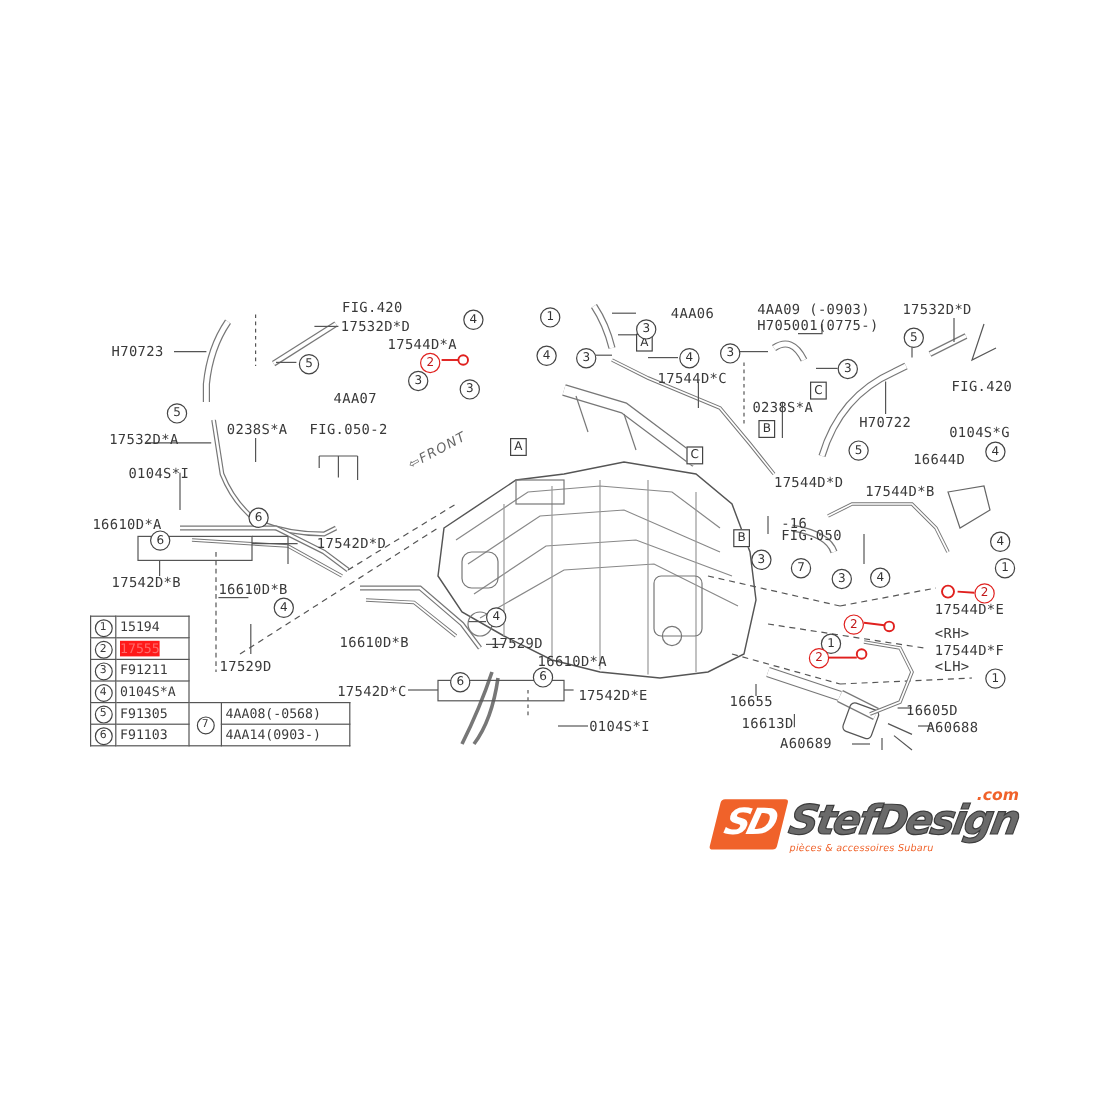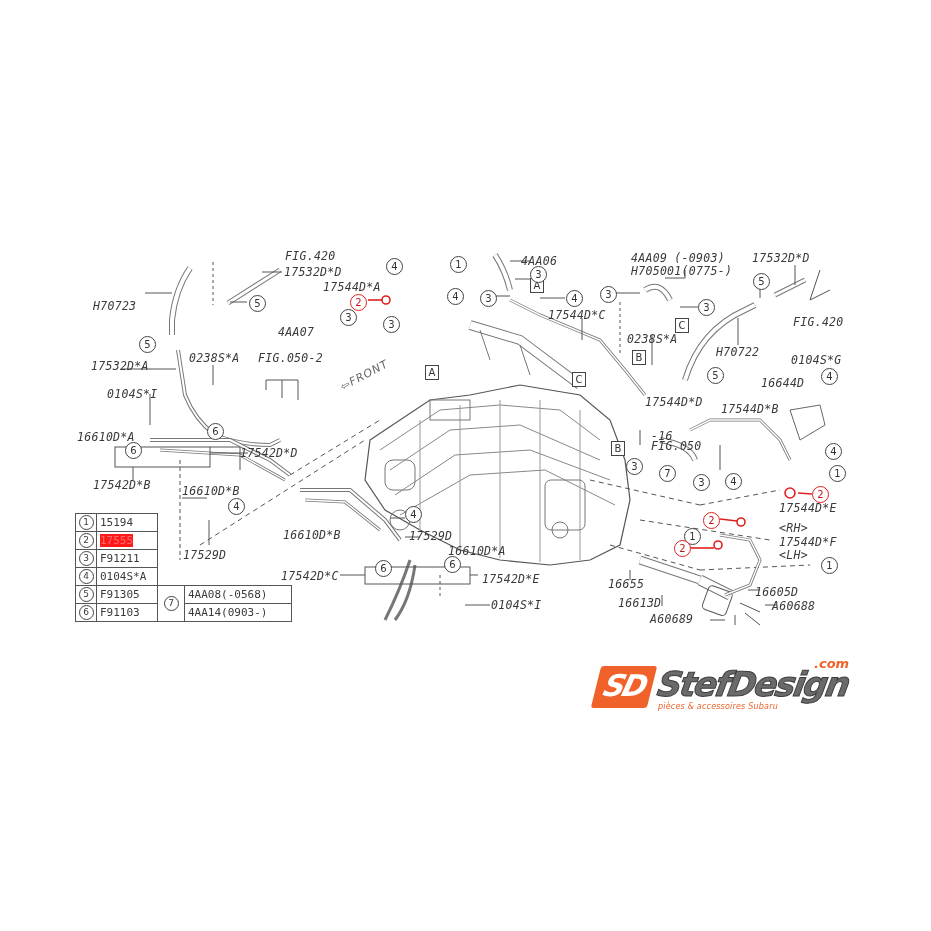--- a/index.html
+++ b/index.html
@@ -1,18 +1,18 @@
 <!DOCTYPE html>
 <html><head>
 <meta charset="utf-8">
 <style>
   html, body { margin:0; padding:0; background:#ffffff; }
   body { width:931px; height:931px; position:relative; overflow:hidden;
          font-family:"DejaVu Sans Mono","Liberation Mono",monospace; color:#333; }
-  .lbl { position:absolute; font-size:11.5px; letter-spacing:0.3px; color:#3a3a3a; white-space:nowrap; line-height:13px;font-style:italic; }
+  .lbl { position:absolute; font-size:11.5px; letter-spacing:0.3px; color:#3a3a3a; white-space:nowrap; line-height:13px; }
   .circ { position:absolute; width:15px; height:15px; border:1px solid #444; border-radius:50%;
           font-size:10px; text-align:center; line-height:15px; color:#333; background:#fff;
           font-family:"DejaVu Sans",sans-serif; }
   .circ.red { border-color:#e0201e; border-width:1.5px; color:#c0181a; }
   .box { position:absolute; width:12px; height:13px; border:1px solid #444; font-size:10px;
          text-align:center; line-height:13px; color:#333; background:#fff; font-family:"DejaVu Sans",sans-serif; }
   svg.art { position:absolute; left:0; top:0; }
   
   .legend { position:absolute; left:75px; top:513px; border-collapse:collapse; font-size:11px; color:#3a3a3a; }
   .legend td { border:1px solid #555; height:17px; padding:0 3px; white-space:nowrap; }
@@ -169,41 +169,41 @@
     <circle cx="790" cy="493" r="5"></circle>
     <line x1="720" y1="519" x2="737" y2="521"></line>
     <circle cx="741" cy="522" r="4"></circle>
     <line x1="690" y1="548" x2="714" y2="548"></line>
     <circle cx="718" cy="545" r="4"></circle>
   </g>
 </svg>
 
 <div class="front">⇦<span>FRONT</span></div>
 
-<span class="lbl" style="left:93px;top:300px">H70723</span>
+<span class="lbl" style="left:93px;top:287px">H70723</span>
 <span class="lbl" style="left:285px;top:250px">FIG.420</span>
 <span class="lbl" style="left:284px;top:266px">17532D*D</span>
 <span class="lbl" style="left:323px;top:281px">17544D*A</span>
 <span class="lbl" style="left:278px;top:326px">4AA07</span>
 <span class="lbl" style="left:189px;top:352px">0238S*A</span>
 <span class="lbl" style="left:258px;top:352px">FIG.050-2</span>
 <span class="lbl" style="left:91px;top:360px">17532D*A</span>
 <span class="lbl" style="left:107px;top:388px">0104S*I</span>
 <span class="lbl" style="left:77px;top:431px">16610D*A</span>
-<span class="lbl" style="left:240px;top:447px">17542D*D</span>
+<span class="lbl" style="left:264px;top:447px">17542D*D</span>
 <span class="lbl" style="left:93px;top:479px">17542D*B</span>
 <span class="lbl" style="left:182px;top:485px">16610D*B</span>
 <span class="lbl" style="left:183px;top:549px">17529D</span>
 <span class="lbl" style="left:283px;top:529px">16610D*B</span>
 <span class="lbl" style="left:409px;top:530px">17529D</span>
 <span class="lbl" style="left:448px;top:545px">16610D*A</span>
 <span class="lbl" style="left:281px;top:570px">17542D*C</span>
 <span class="lbl" style="left:482px;top:573px">17542D*E</span>
 <span class="lbl" style="left:491px;top:599px">0104S*I</span>
-<span class="lbl" style="left:521px;top:255px">4AA06</span>
+<span class="lbl" style="left:559px;top:255px">4AA06</span>
 <span class="lbl" style="left:548px;top:309px">17544D*C</span>
 <span class="lbl" style="left:631px;top:252px">4AA09  (-0903)</span>
 <span class="lbl" style="left:631px;top:265px">H705001(0775-)</span>
 <span class="lbl" style="left:627px;top:333px">0238S*A</span>
 <span class="lbl" style="left:752px;top:252px">17532D*D</span>
 <span class="lbl" style="left:793px;top:316px">FIG.420</span>
 <span class="lbl" style="left:716px;top:346px">H70722</span>
 <span class="lbl" style="left:791px;top:354px">0104S*G</span>
 <span class="lbl" style="left:761px;top:377px">16644D</span>
 <span class="lbl" style="left:645px;top:396px">17544D*D</span>

